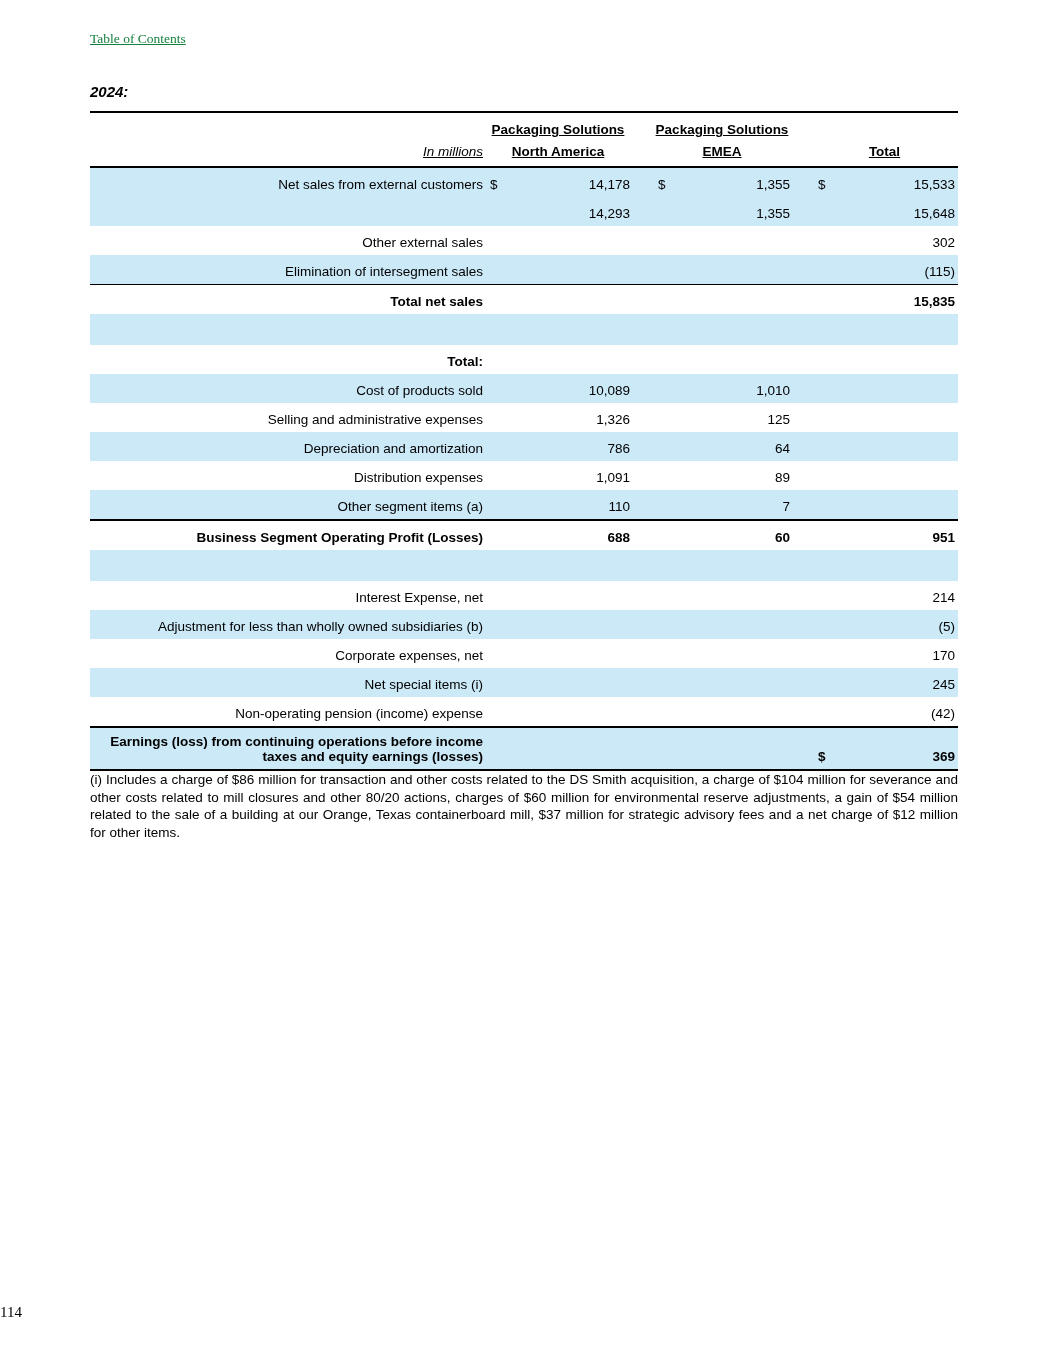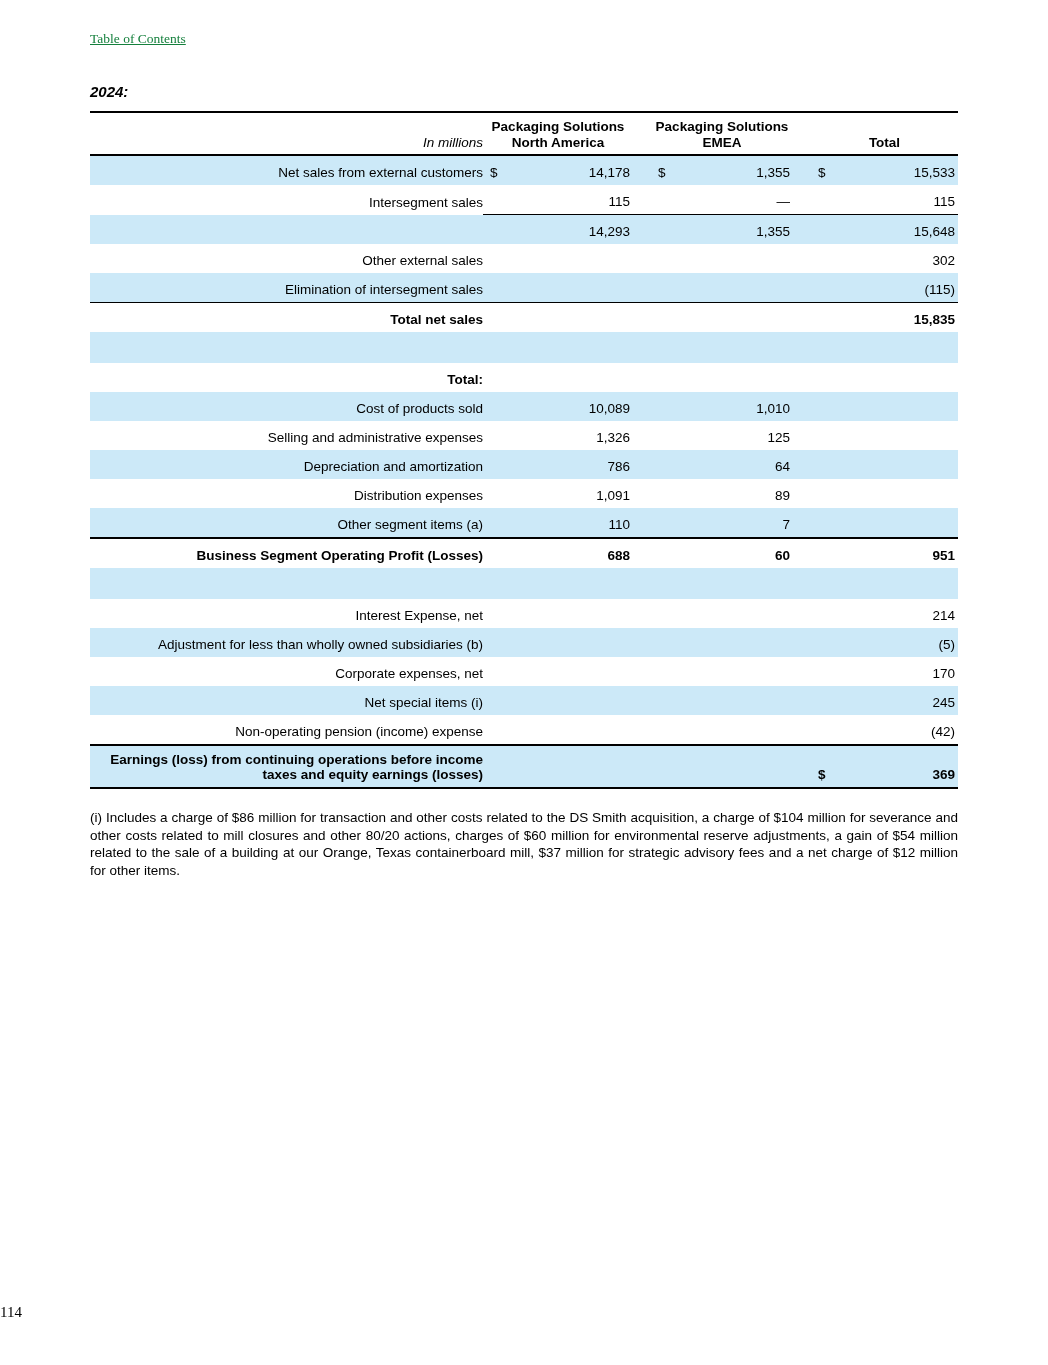--- a/index.html
+++ b/index.html
@@ -40,22 +40,23 @@
     font-size: 13.5px;
   }
   table.seg th, table.seg td { font-family: "Liberation Sans", sans-serif; }
   thead th {
     border-bottom: 2px solid #000;
     font-size: 13.5px;
     font-weight: bold;
     text-align: center;
     vertical-align: bottom;
     padding: 6px 0 3px 0;
-    line-height: 16px;
+    line-height: 22px;
     white-space: pre-line;
+    text-decoration: underline;
   }
   thead th.unit {
     text-align: right;
     font-style: italic;
     font-weight: normal;
     padding-left: 4px;
   }
   tbody td {
     height: 24px;
     vertical-align: bottom;
@@ -67,21 +68,21 @@
   tbody tr.tall td { height: 36px; }
   td.lab { text-align: right; padding-left: 4px; white-space: pre-line; }
   td.dol { text-align: left; padding-left: 7px; }
   td.val { text-align: right; padding-right: 3px; }
   tr.bold td { font-weight: bold; }
   tr.shade td { background: #cce9f8; }
   td.bb  { border-bottom: 1.5px solid #000; }
   td.bb2 { border-bottom: 2.5px solid #000; padding-left: 32px; }
 
   .footnote {
-    margin-top: 20px;
+    margin-top: 0;
     width: 868px;
     font-size: 13.5px;
     line-height: 17.5px;
     text-align: justify;
   }
   .page-number {
     position: absolute;
     bottom: 44px;
     left: 0;
     width: 100%;
@@ -129,31 +130,20 @@
             <td class="lab">Net sales from external customers</td>
             <td class="dol">$</td>
             <td class="val">14,178</td>
             <td class="sp"></td>
             <td class="dol">$</td>
             <td class="val">1,355</td>
             <td class="sp"></td>
             <td class="dol">$</td>
             <td class="val">15,533</td>
           </tr>
-          <tr>
-            <td class="lab">Intersegment sales</td>
-            <td class="dol bb"></td>
-            <td class="val bb">115</td>
-            <td class="sp bb"></td>
-            <td class="dol bb"></td>
-            <td class="val bb">—</td>
-            <td class="sp bb"></td>
-            <td class="dol bb"></td>
-            <td class="val bb">115</td>
-          </tr>
           <tr class="shade">
             <td class="lab"></td>
             <td class="dol"></td>
             <td class="val">14,293</td>
             <td class="sp"></td>
             <td class="dol"></td>
             <td class="val">1,355</td>
             <td class="sp"></td>
             <td class="dol"></td>
             <td class="val">15,648</td>

